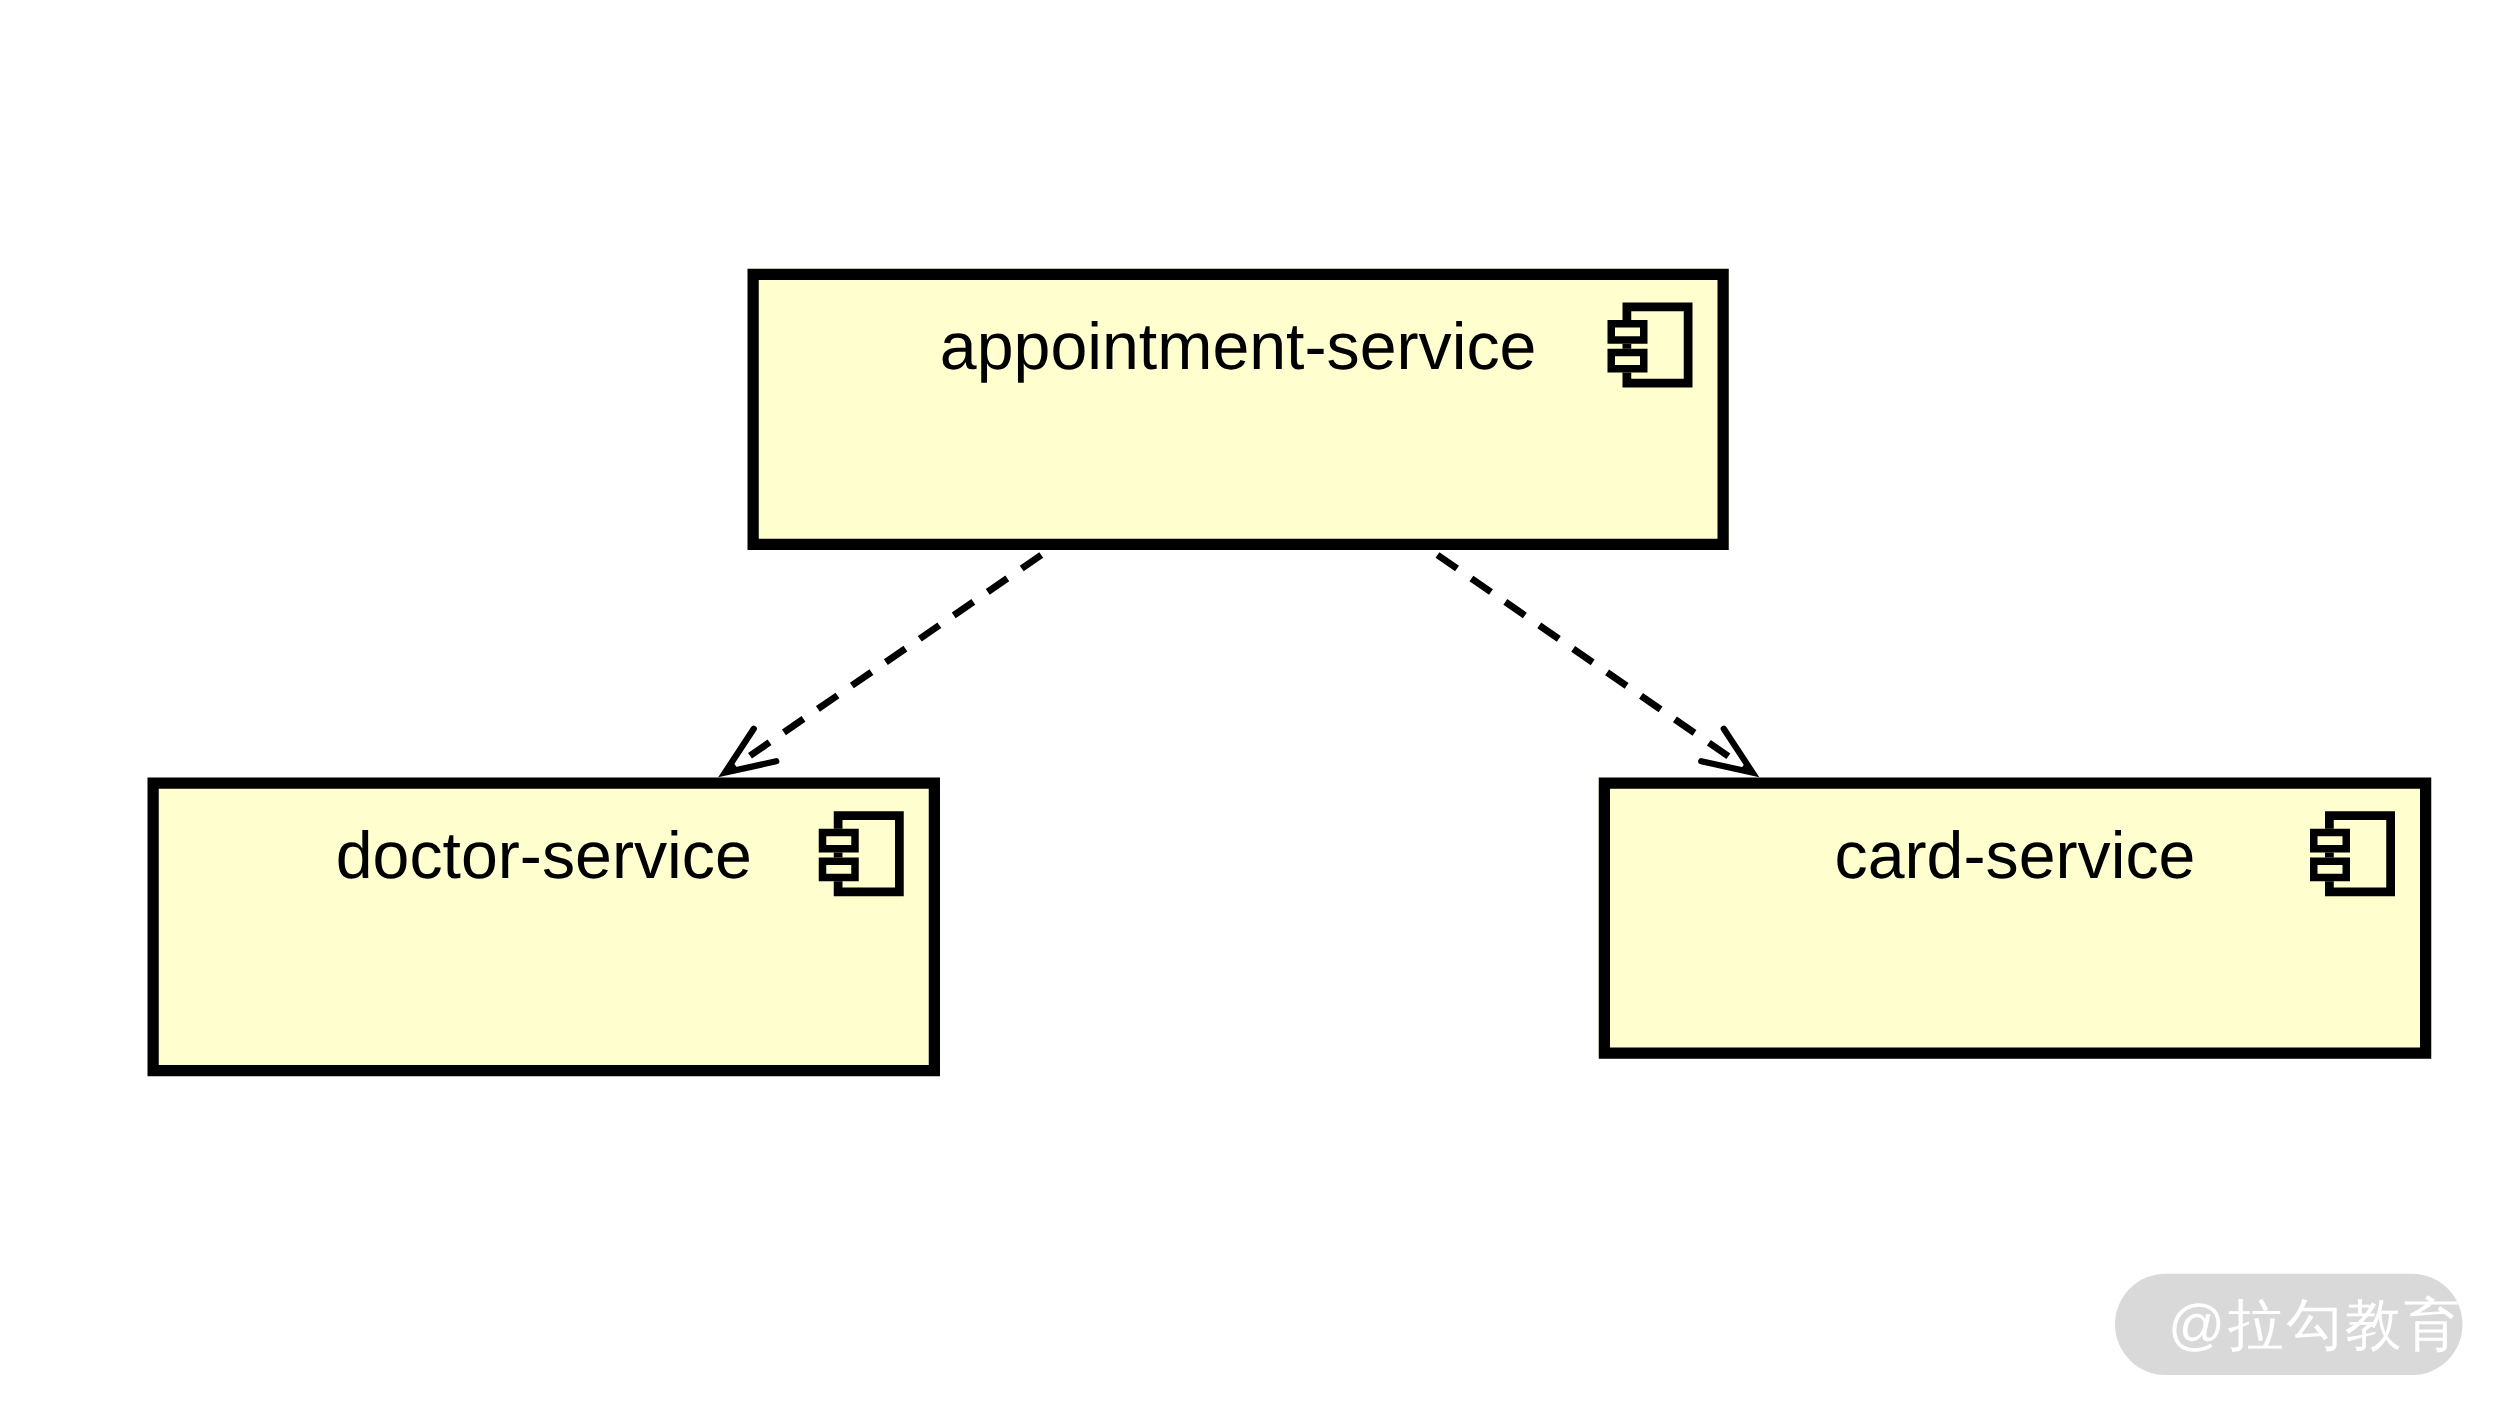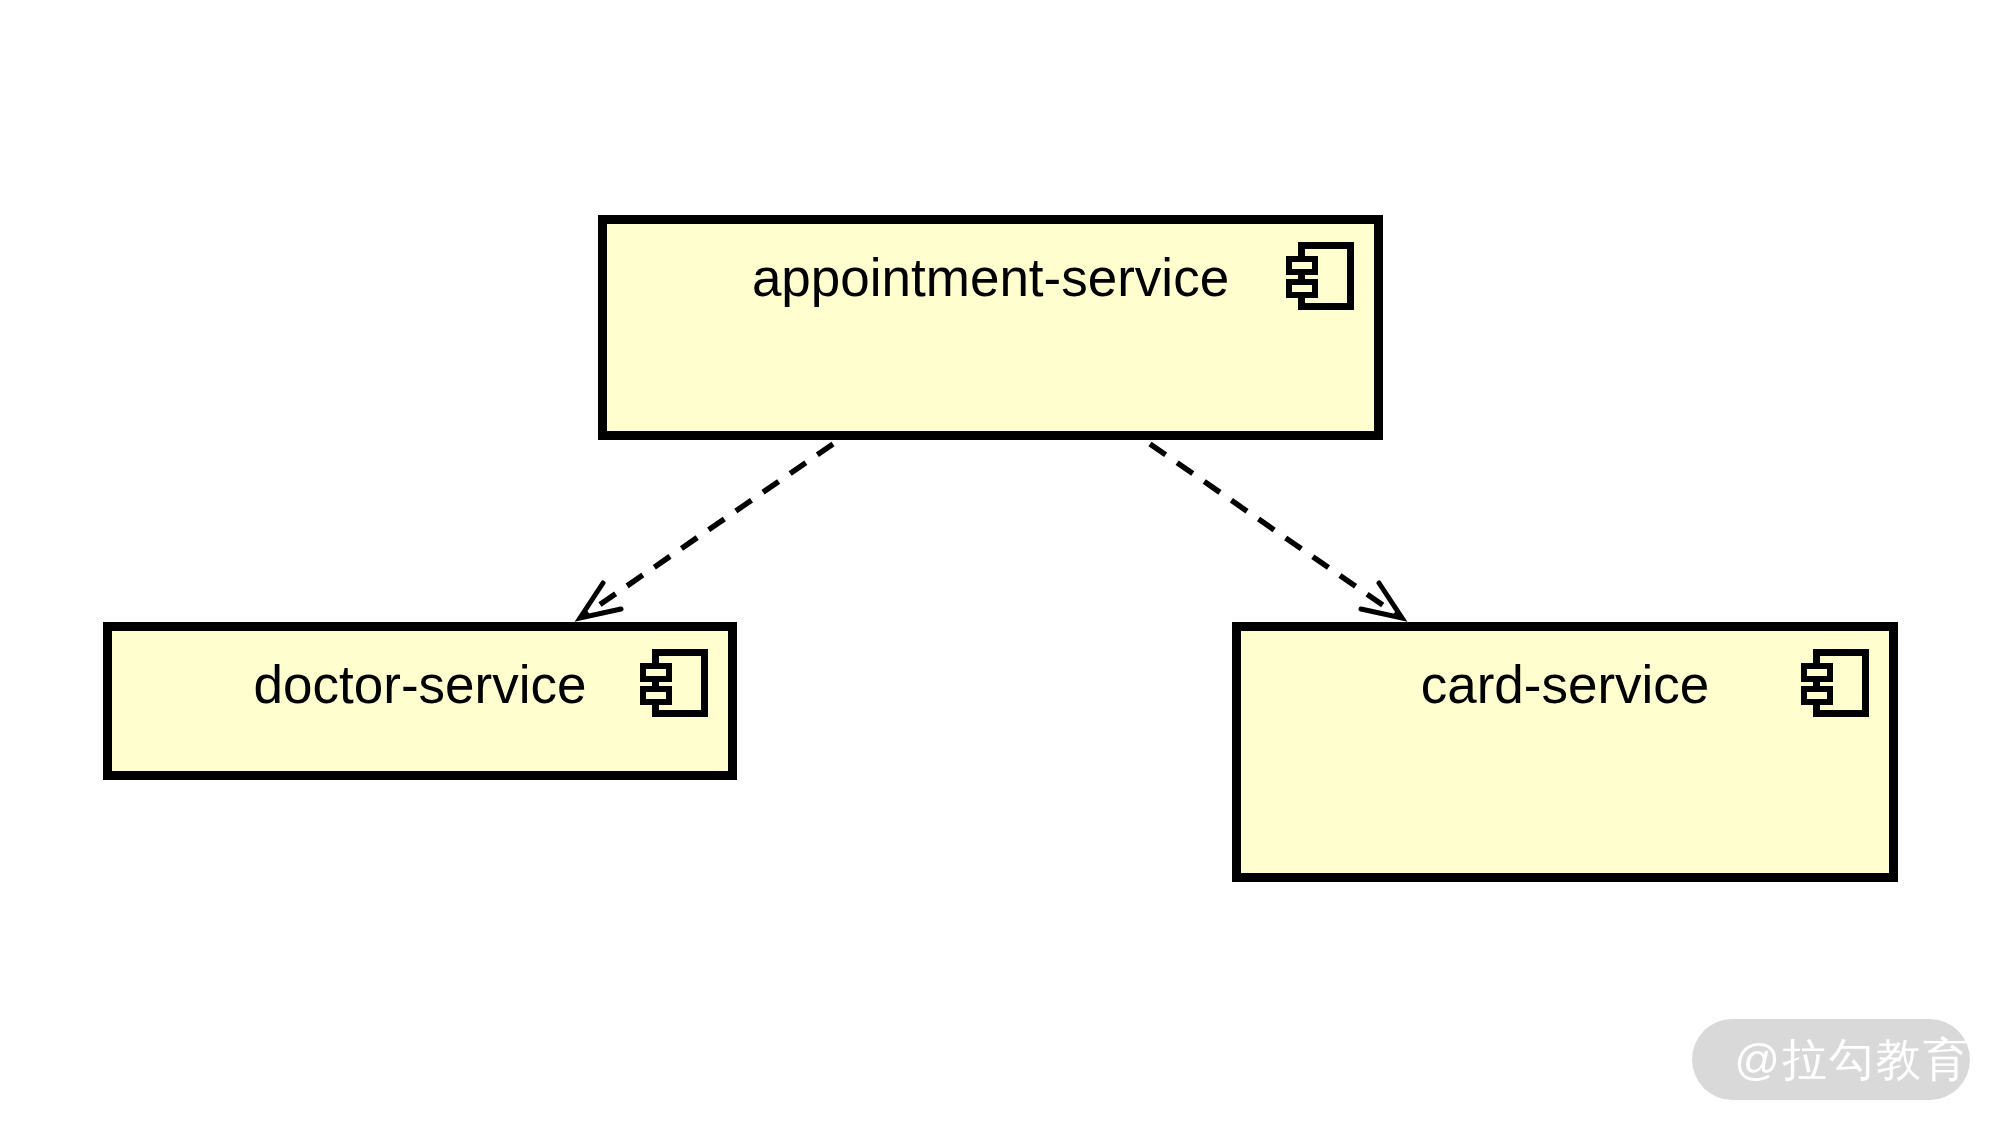--- a/index.html
+++ b/index.html
@@ -34,22 +34,22 @@
     fill: none;
     stroke-linecap: round;
   }
   .component {
     position: absolute;
     box-sizing: border-box;
     border: 9px solid var(--component-border, #000);
     background: var(--component-fill, #FEFECE);
   }
   .comp-appointment { left: 598px; top: 215px; width: 785px; height: 225px; }
-  .comp-doctor      { left: 103px; top: 622px; width: 634px; height: 158px; }
-  .comp-card        { left: 1232px; top: 622px; width: 666px; height: 260px; }
+  .comp-doctor      { left: 118px; top: 622px; width: 634px; height: 239px; }
+  .comp-card        { left: 1279px; top: 622px; width: 666px; height: 225px; }
   .comp-label {
     position: absolute;
     left: 0; right: 0;
     top: 24px;
     line-height: 60px;
     text-align: center;
     font-size: 53px;
     color: var(--text, #000);
     white-space: nowrap;
   }

